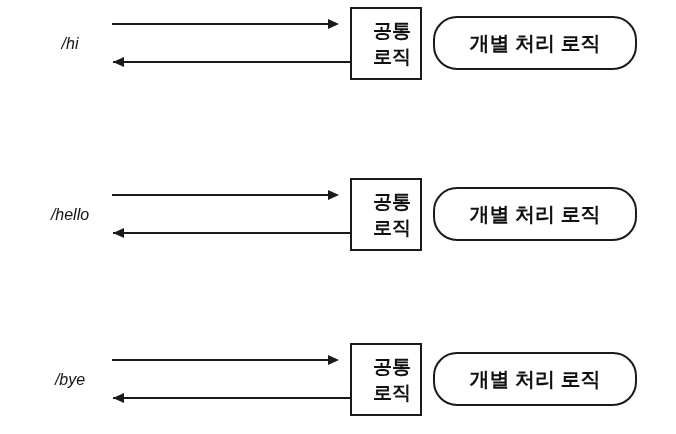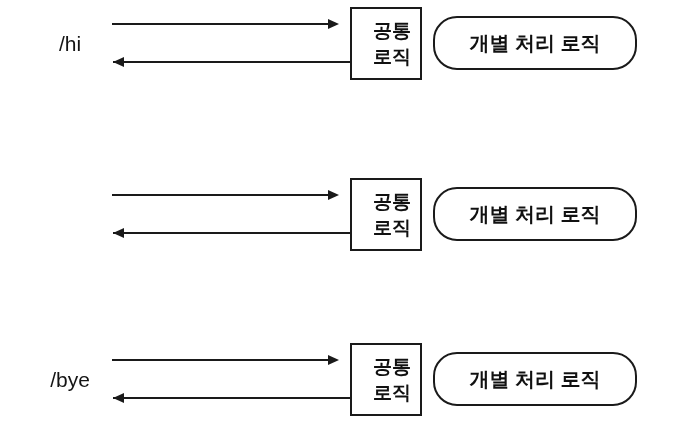--- a/index.html
+++ b/index.html
@@ -27,23 +27,24 @@
 
   .endpoint {
     position: absolute;
     left: 0;
     top: 0;
     width: 140px;
     height: 73px;
     display: flex;
     align-items: center;
     justify-content: center;
-    font-size: 21px;
+    font-size: 16px;
     color: #141414;
     white-space: nowrap;
+    font-style: italic;
   }
 
   .arrow {
     position: absolute;
     height: 2px;
     background: #1a1a1a;
   }
   .arrow-right {
     left: 112px;
     top: 16px;
@@ -129,20 +130,21 @@
     <div class="common-box">
       <span>공통</span>
       <span>로직</span>
     </div>
     <div class="handler-box">
       <span>개별 처리 로직</span>
     </div>
   </div>
 
   <div class="row row-2">
+    <div class="endpoint">/hello</div>
     <div class="arrow arrow-right"></div>
     <div class="arrow arrow-left"></div>
     <div class="common-box">
       <span>공통</span>
       <span>로직</span>
     </div>
     <div class="handler-box">
       <span>개별 처리 로직</span>
     </div>
   </div>

